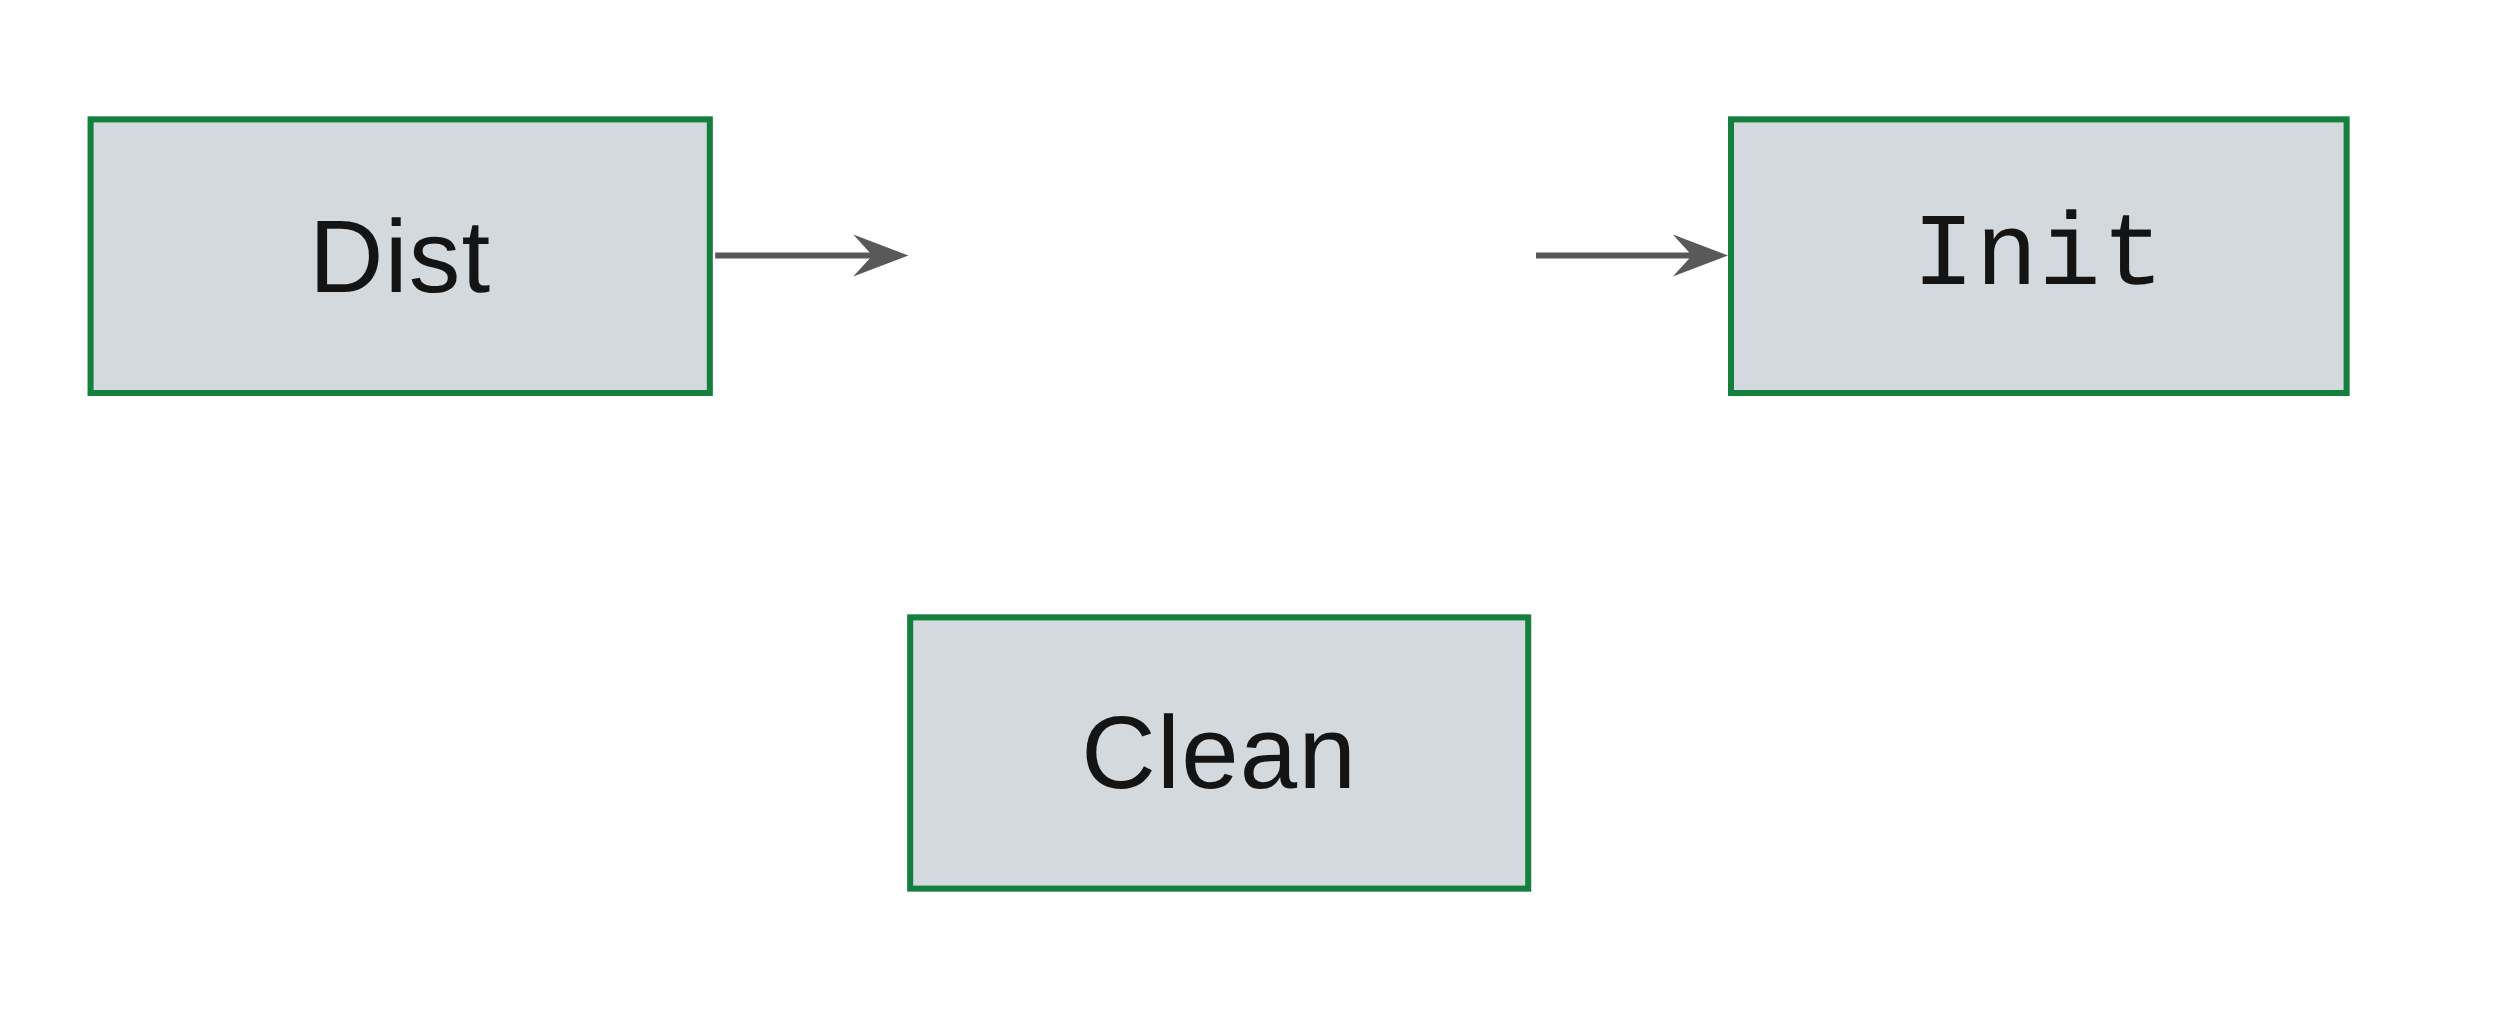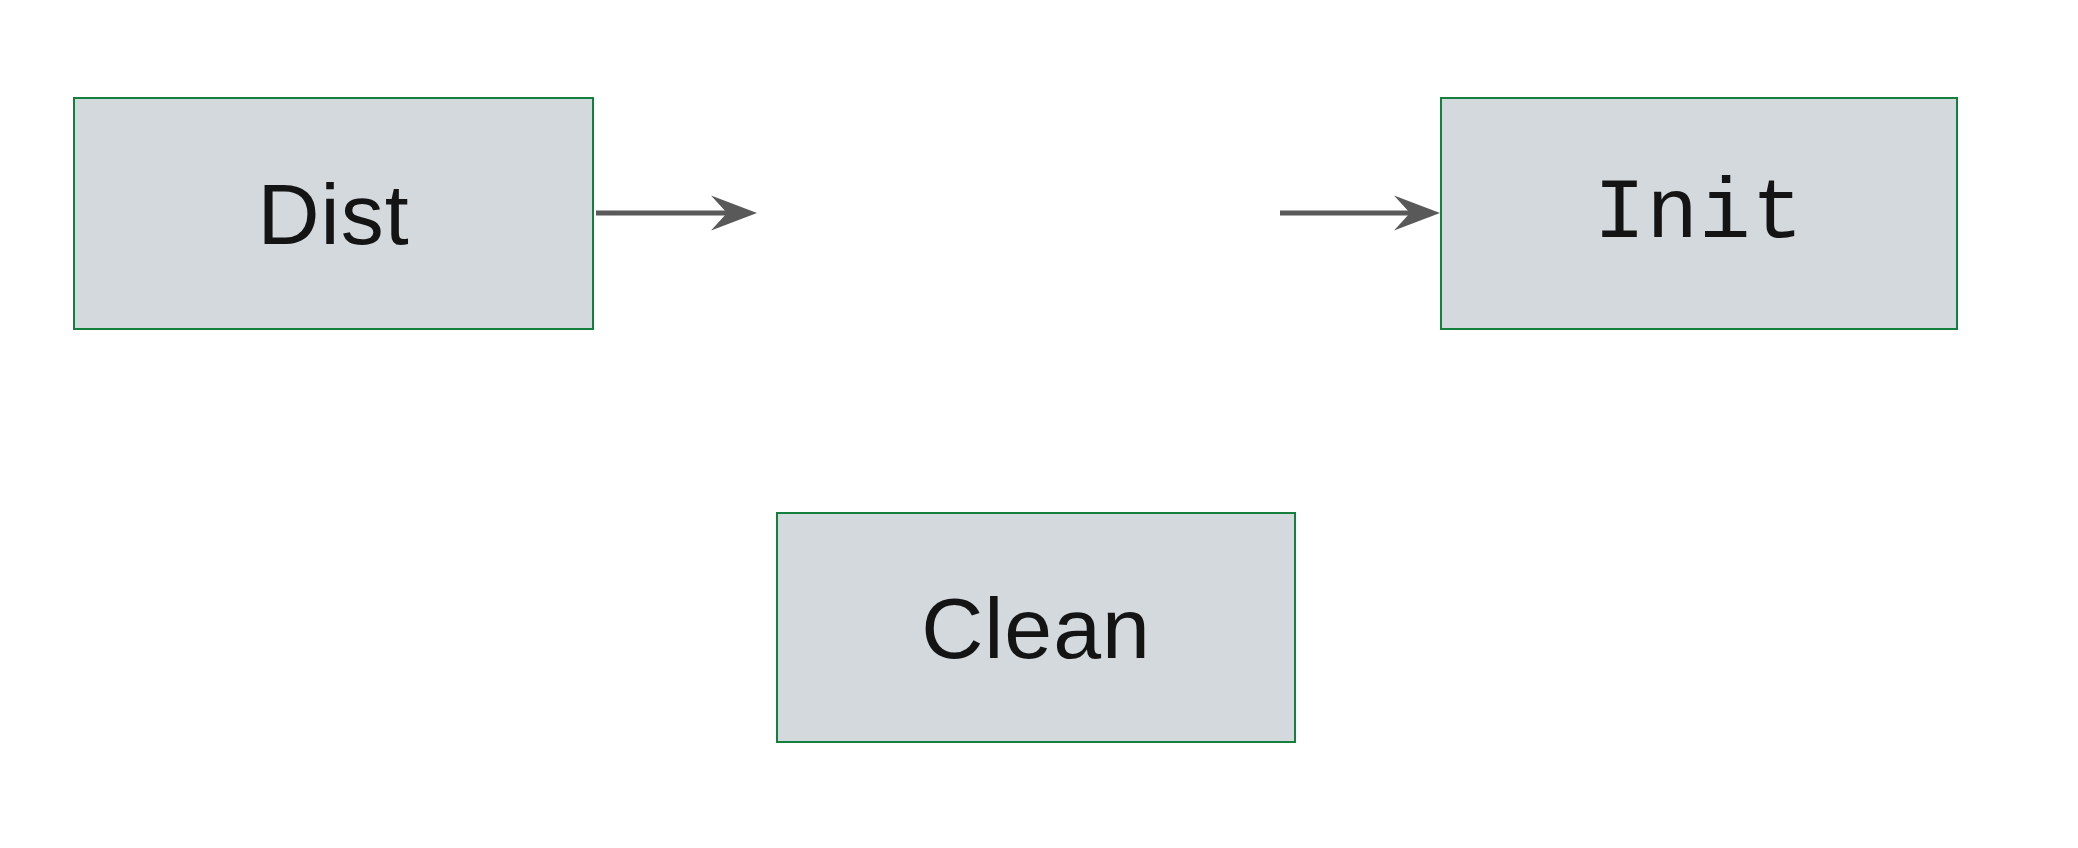--- a/index.html
+++ b/index.html
@@ -20,36 +20,36 @@
     left: 0;
     top: 0;
     width: 2078px;
     height: 848px;
     pointer-events: none;
   }
   .node {
     position: absolute;
     box-sizing: border-box;
     background: #d3d9dc;
-    border: 2px solid #15803d;
+    border: 5px solid #15803d;
     display: flex;
     align-items: center;
     justify-content: center;
   }
   .node span {
     font-size: 86px;
     line-height: 1;
     color: #141414;
     letter-spacing: 1px;
     white-space: nowrap;
   }
   .node-dist    { left: 73px;   top: 97px;  width: 521px; height: 233px; }
   .node-compile { left: 757px;  top: 97px;  width: 521px; height: 233px; }
   .node-init    { left: 1440px; top: 97px;  width: 518px; height: 233px; font-family: Liberation Mono, monospace; }
-  .node-clean   { left: 756px;  top: 512px; width: 520px; height: 231px; margin-left: 20px; }
+  .node-clean   { left: 756px;  top: 512px; width: 520px; height: 231px; }
 </style>
 </head>
 <body>
 
 <div class="canvas">
 
   <svg class="edges" viewBox="0 0 2078 848" xmlns="http://www.w3.org/2000/svg">
     <g>
       <line x1="596" y1="213" x2="728" y2="213" stroke="#595959" stroke-width="5"></line>
       <path d="M 757 213 L 711 195.5 L 727 213 L 711 230.5 Z" fill="#595959"></path>

